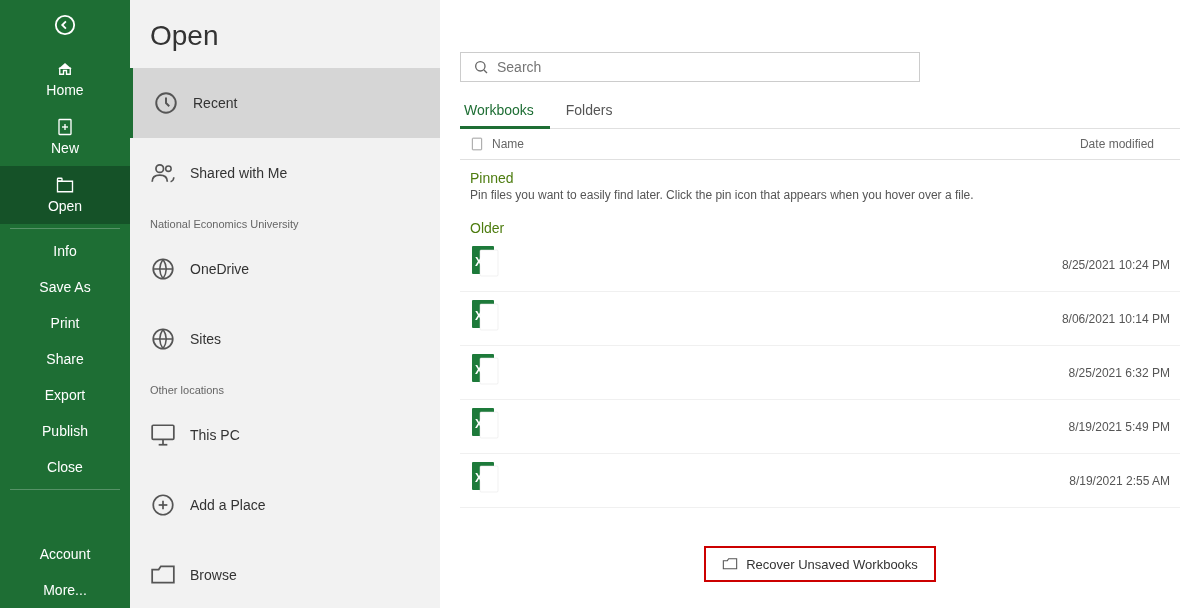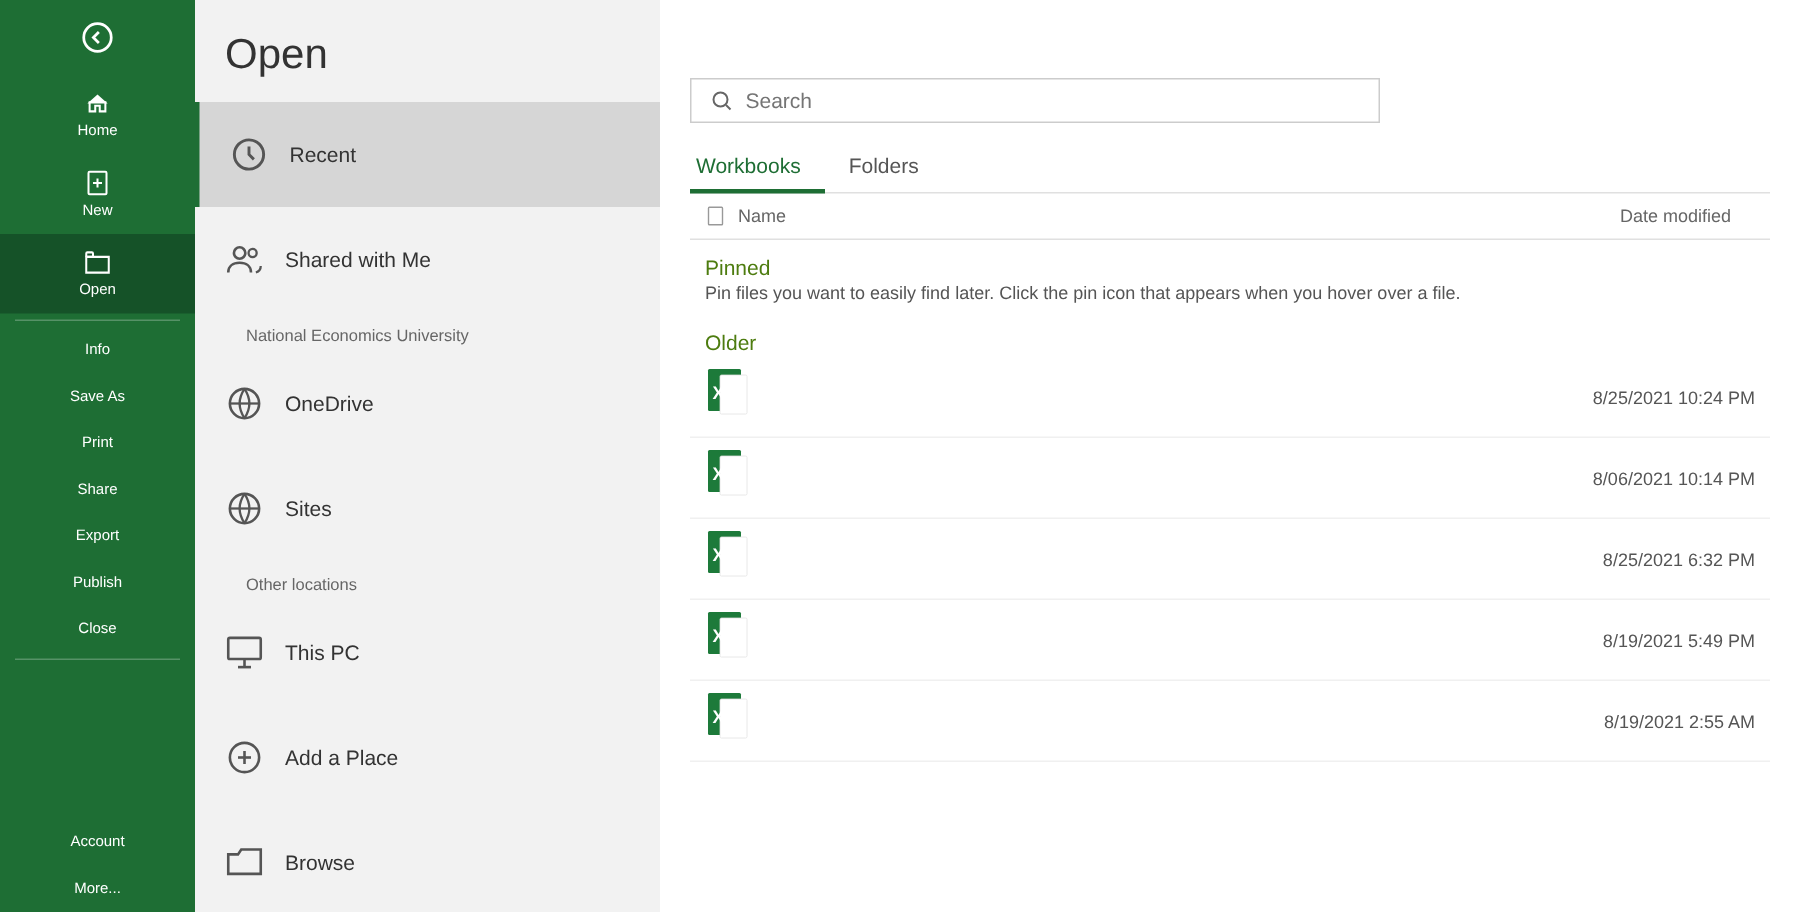--- a/index.html
+++ b/index.html
@@ -16,21 +16,21 @@
       flex-shrink: 0;
     }
     .sidebar-back {
       display: flex; align-items: center; justify-content: center;
       height: 50px; cursor: pointer;
     }
     .sidebar-back svg { width: 22px; height: 22px; fill: #fff; }
     .sidebar-nav { display: flex; flex-direction: column; flex: 1; }
     .sidebar-item {
       display: flex; flex-direction: column; align-items: center; justify-content: center;
-      padding: 10px 4px; cursor: pointer; font-size: 10px; color: #fff;
+      padding: 10px 4px; cursor: pointer; font-size: 14px; color: #fff;
       text-align: center; gap: 4px;
     }
     .sidebar-item.active { background: #155228; }
     .sidebar-item svg { width: 18px; height: 18px; fill: #fff; }
     .sidebar-divider { border: none; border-top: 1px solid rgba(255,255,255,0.25); margin: 4px 10px; }
     .sidebar-bottom { margin-top: auto; }
 
     
     .middle-pane {
       width: 310px;
@@ -45,21 +45,21 @@
       padding: 20px 20px 16px 20px;
     }
     .location-item {
       display: flex; align-items: center; gap: 14px;
       padding: 22px 20px; cursor: pointer; background: transparent;
       font-size: 14px; color: #333;
     }
     .location-item.active { background: #d6d6d6; border-left: 3px solid #1e6e34; }
     .location-item svg { width: 26px; height: 26px; flex-shrink: 0; }
     .section-label {
-      font-size: 11px; color: #666; padding: 10px 20px 4px 34px;
+      font-size: 11px; color: #666; padding: 10px 20px 4px 20px;
       background: #f2f2f2;
     }
 
     
     .main-content {
       flex: 1;
       background: #fff;
       display: flex;
       flex-direction: column;
       height: 608px;
@@ -361,13 +361,21 @@
             <rect x="10" y="4" width="18" height="26" rx="1" fill="#fff" stroke="#e0e0e0" stroke-width="0.5"></rect>
             <text x="5" y="20" font-size="12" font-weight="bold" fill="#fff" font-family="Arial">X</text>
           </svg>
         </div>
         <div class="file-name"></div>
         <div class="file-date">8/19/2021 2:55 AM</div>
       </div>
     </div>
   </div>
 
+  <div class="main-bottom">
+    <button class="recover-btn">
+      <svg viewBox="0 0 24 24">
+        <path d="M2 7h6l2-3h12v15H2z" fill="none" stroke="#555" stroke-width="1.6"></path>
+      </svg>
+      <span>Recover Unsaved Workbooks</span>
+    </button>
+  </div>
 </div>
 
 </body></html>

